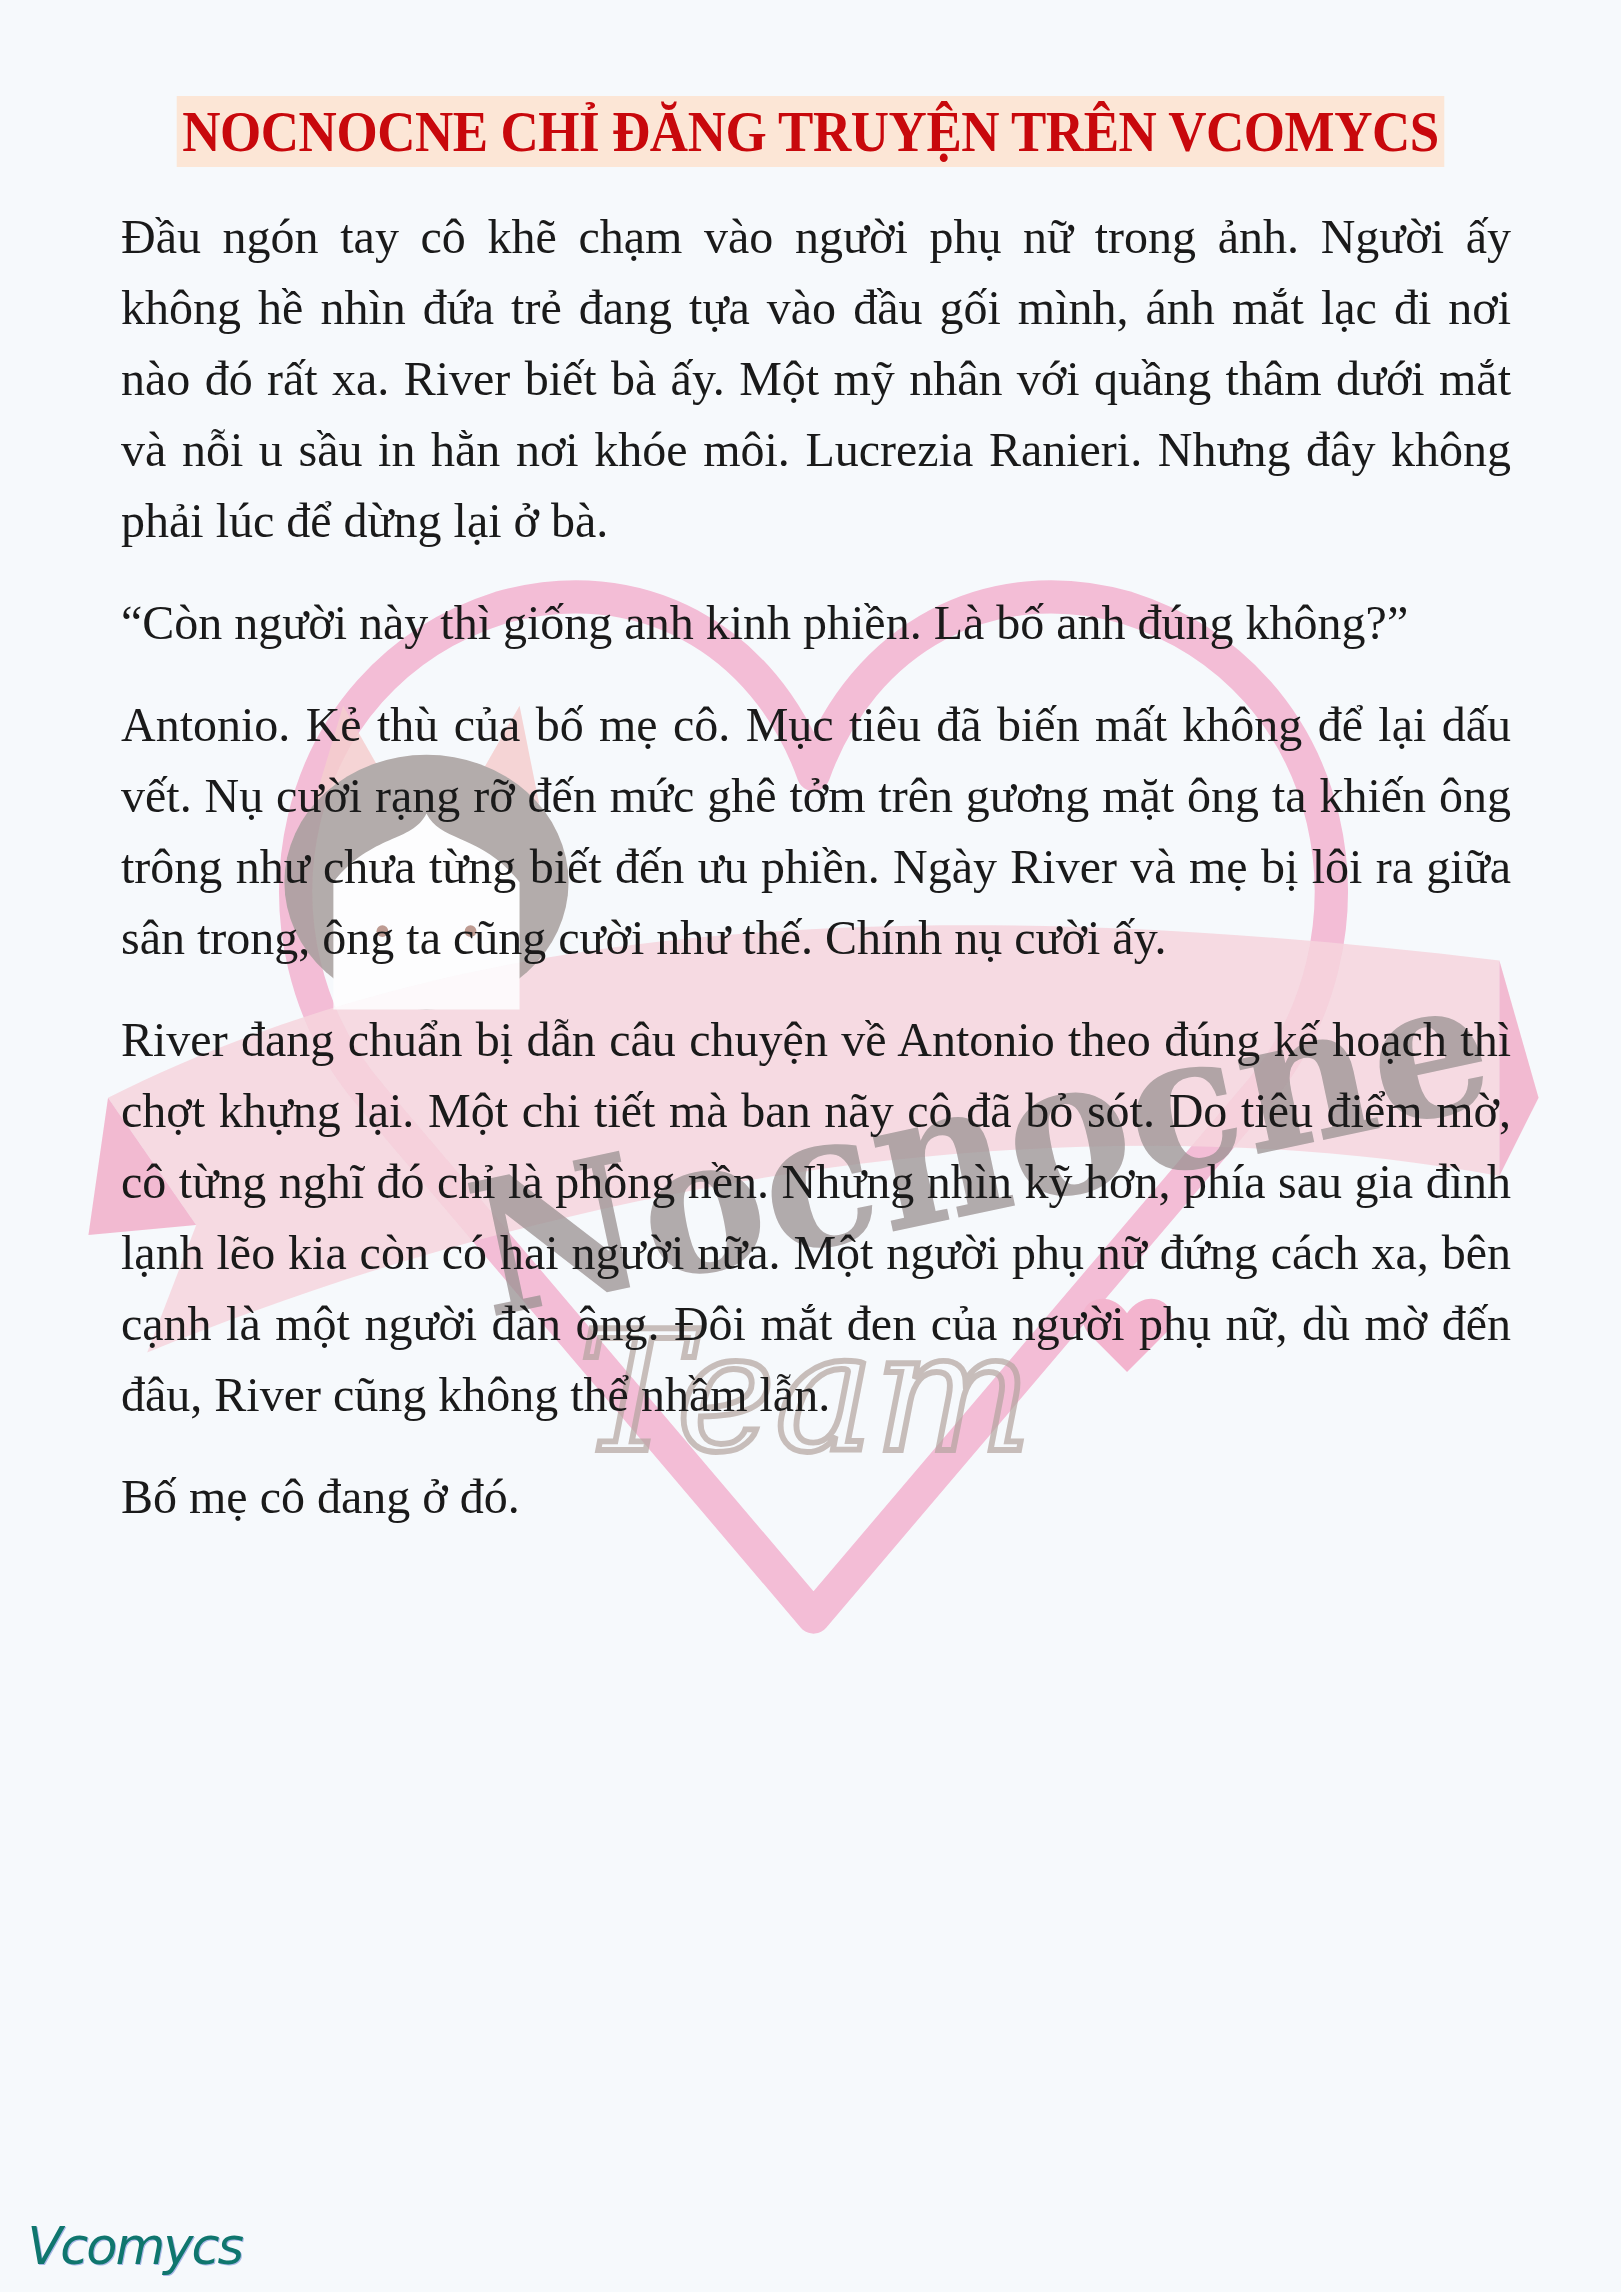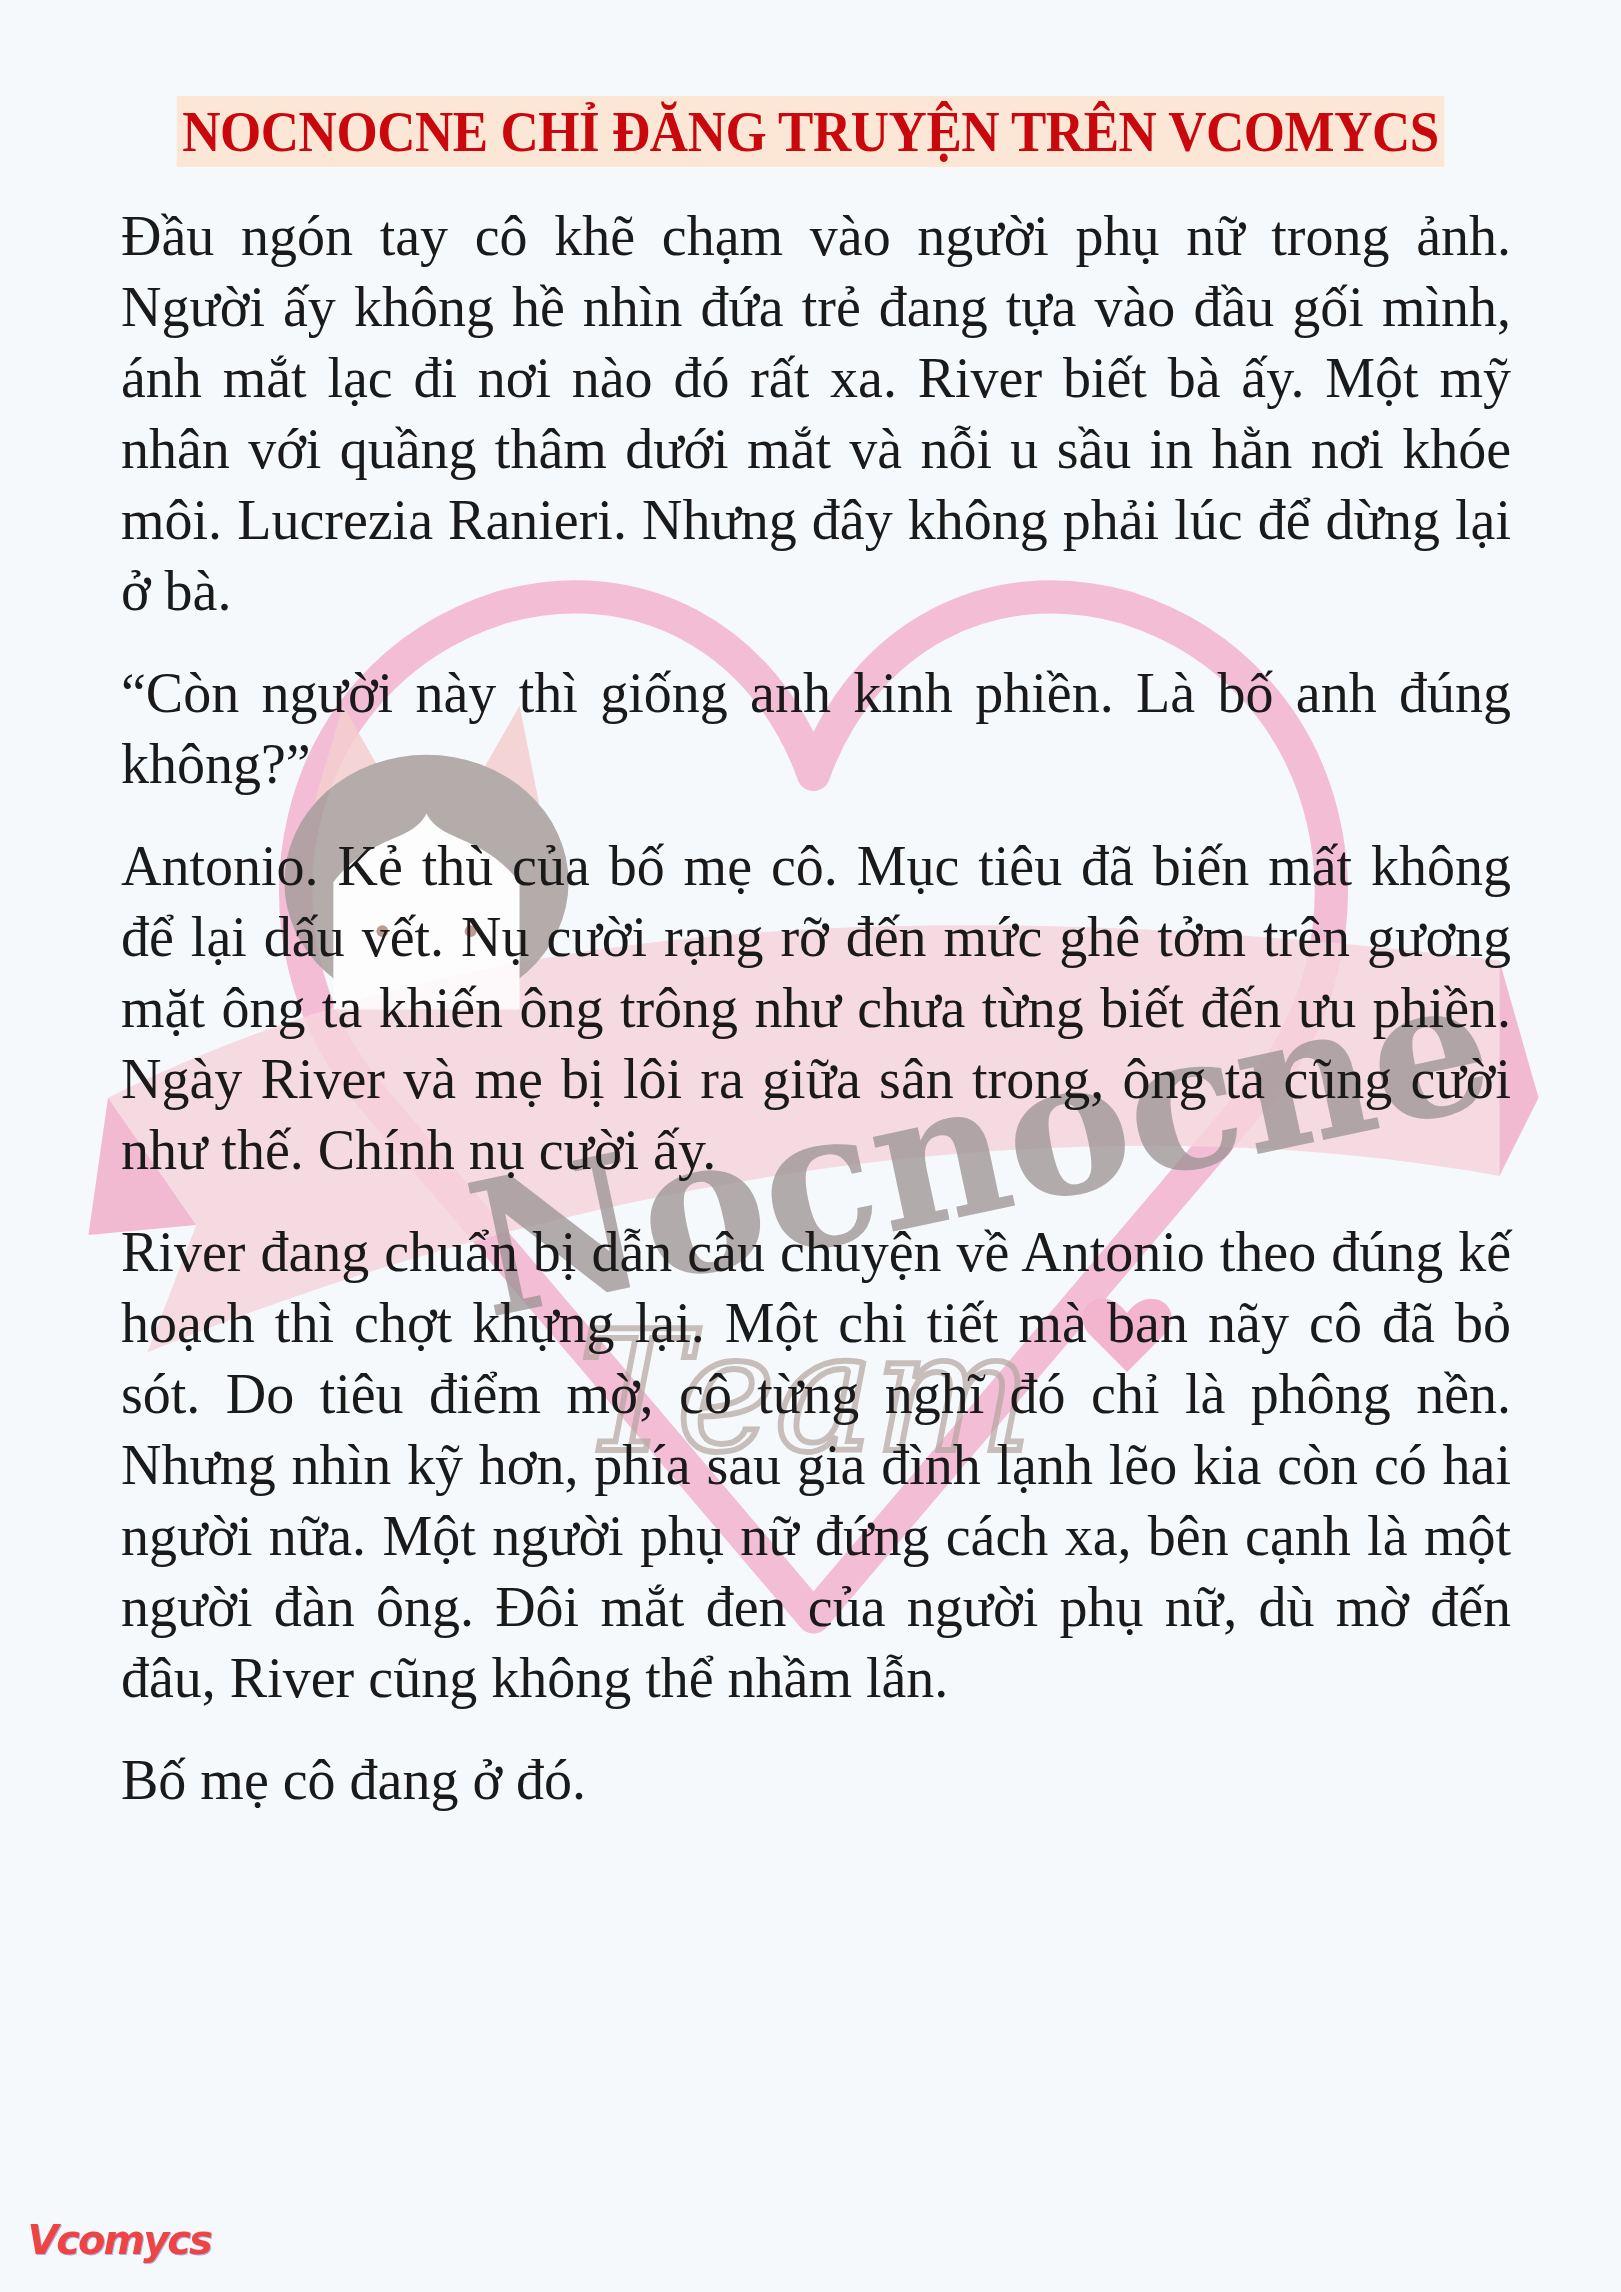--- a/index.html
+++ b/index.html
@@ -50,40 +50,40 @@
       letter-spacing: -0.5px;
       transform: scaleX(0.93);
       transform-origin: center;
     }
     .content {
       position: absolute;
       left: 121px;
       top: 201px;
       width: 1390px;
       color: #1a1a1a;
-      font-size: 56px;
+      font-size: 48px;
       line-height: 71px;
     }
     .content p {
       margin: 0 0 31px 0;
       text-align: justify;
       text-align-last: left;
     }
     .logo {
       position: absolute;
       left: 27.4px;
       top: 2217px;
       z-index: 2;
     }
     .logo-text {
       font-family: "DejaVu Sans", sans-serif;
-      font-weight: bold;
+      font-weight: normal;
       font-style: italic;
-      font-size: 40px;
-      color: #ef4444;
+      font-size: 51px;
+      color: #0f766e;
       letter-spacing: -2px;
       text-shadow: 1px 1px 0 #a9b8e6;
     }
   </style>
 </head>
 <body>
 
 <svg class="watermark" viewBox="0 0 1480 1140" xmlns="http://www.w3.org/2000/svg">
 
   <path d="M740 1090 L 290 560 C 150 400 200 130 420 60 C 560 20 690 90 740 230 C 790 90 920 20 1060 60 C 1280 130 1330 400 1190 560 Z" fill="none" stroke="#f3b3d0" stroke-width="34" stroke-linejoin="round"></path>

